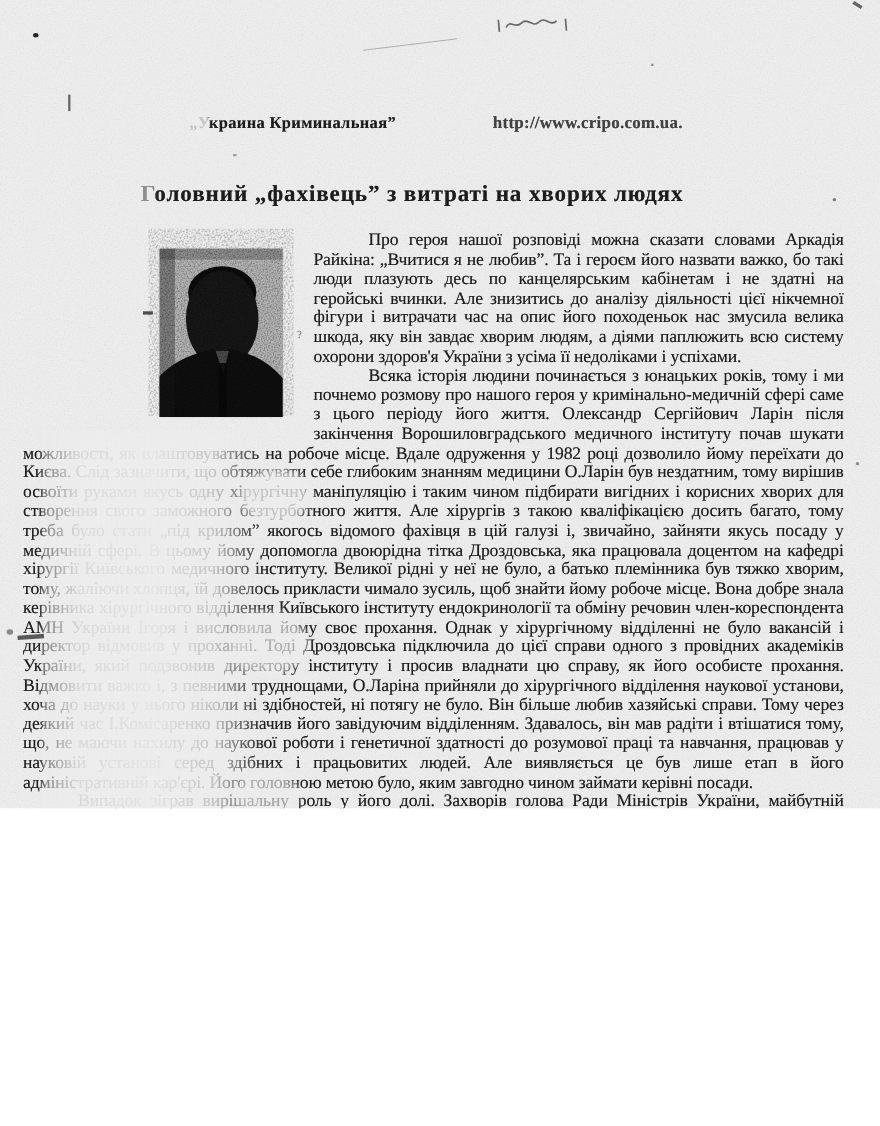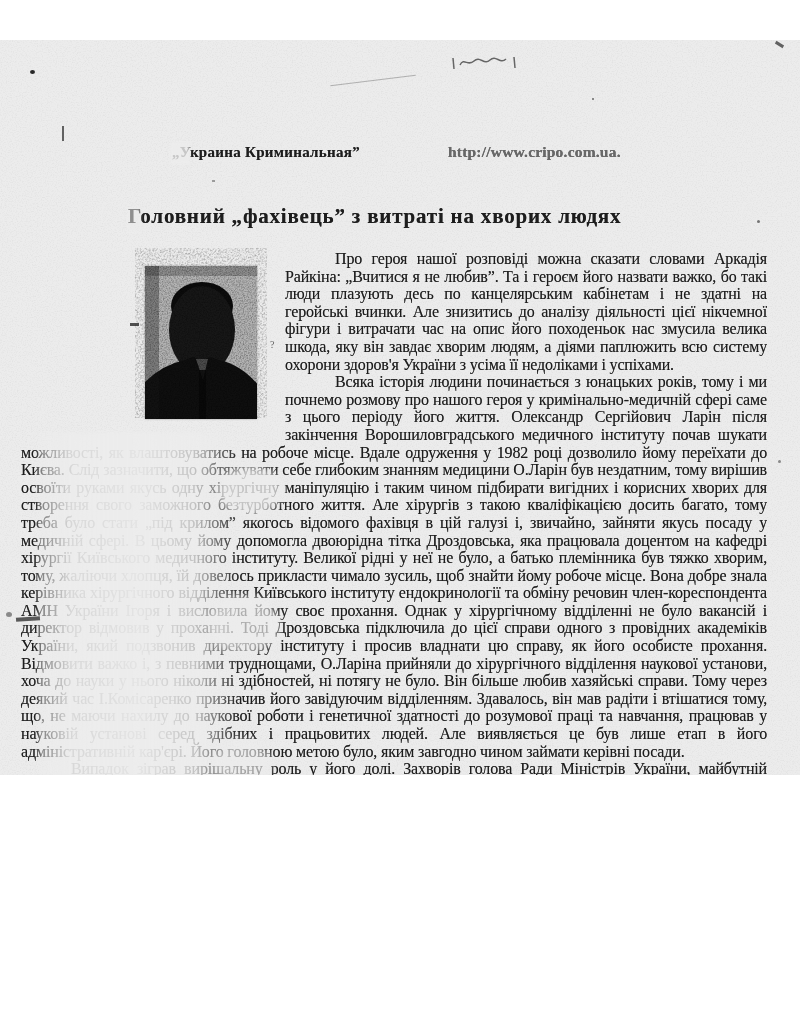--- a/index.html
+++ b/index.html
@@ -4,32 +4,31 @@
 <style>
   html,body{margin:0;padding:0;}
   .page{
     position:relative;
     width:800px;height:735px;
     background:#ECEAE7;
     overflow:hidden;
     font-family:"Liberation Serif","DejaVu Serif",serif;
     color:#211F1D;
     filter:grayscale(1) contrast(1.02);
-    margin-top:40px;
   }
   .noise{position:absolute;left:0;top:0;width:800px;height:1024px;opacity:.12;pointer-events:none;}
   .hdr-pub{
     position:absolute;left:172px;top:104px;
     font-size:15px;font-weight:bold;letter-spacing:.3px;white-space:nowrap;
     text-shadow:0 0 .5px rgba(25,25,25,.6);
   }
   .hdr-url{
     position:absolute;left:448px;top:103px;
     font-size:15.5px;font-weight:bold;letter-spacing:.2px;white-space:nowrap;
-    color:#a16207;text-decoration:none;
+    color:#14532d;text-decoration:none;
     text-shadow:0 0 .5px rgba(25,25,25,.65);
   }
   .title{
     position:absolute;left:128px;top:164px;width:600px;
     font-size:21px;font-weight:bold;letter-spacing:.8px;white-space:nowrap;
     text-shadow:0 0 .6px rgba(25,25,25,.65);
   }
   .body-text{
     position:absolute;left:21px;top:210px;width:746px;height:822px;
     font-size:16px;line-height:17.6px;letter-spacing:-0.15px;

